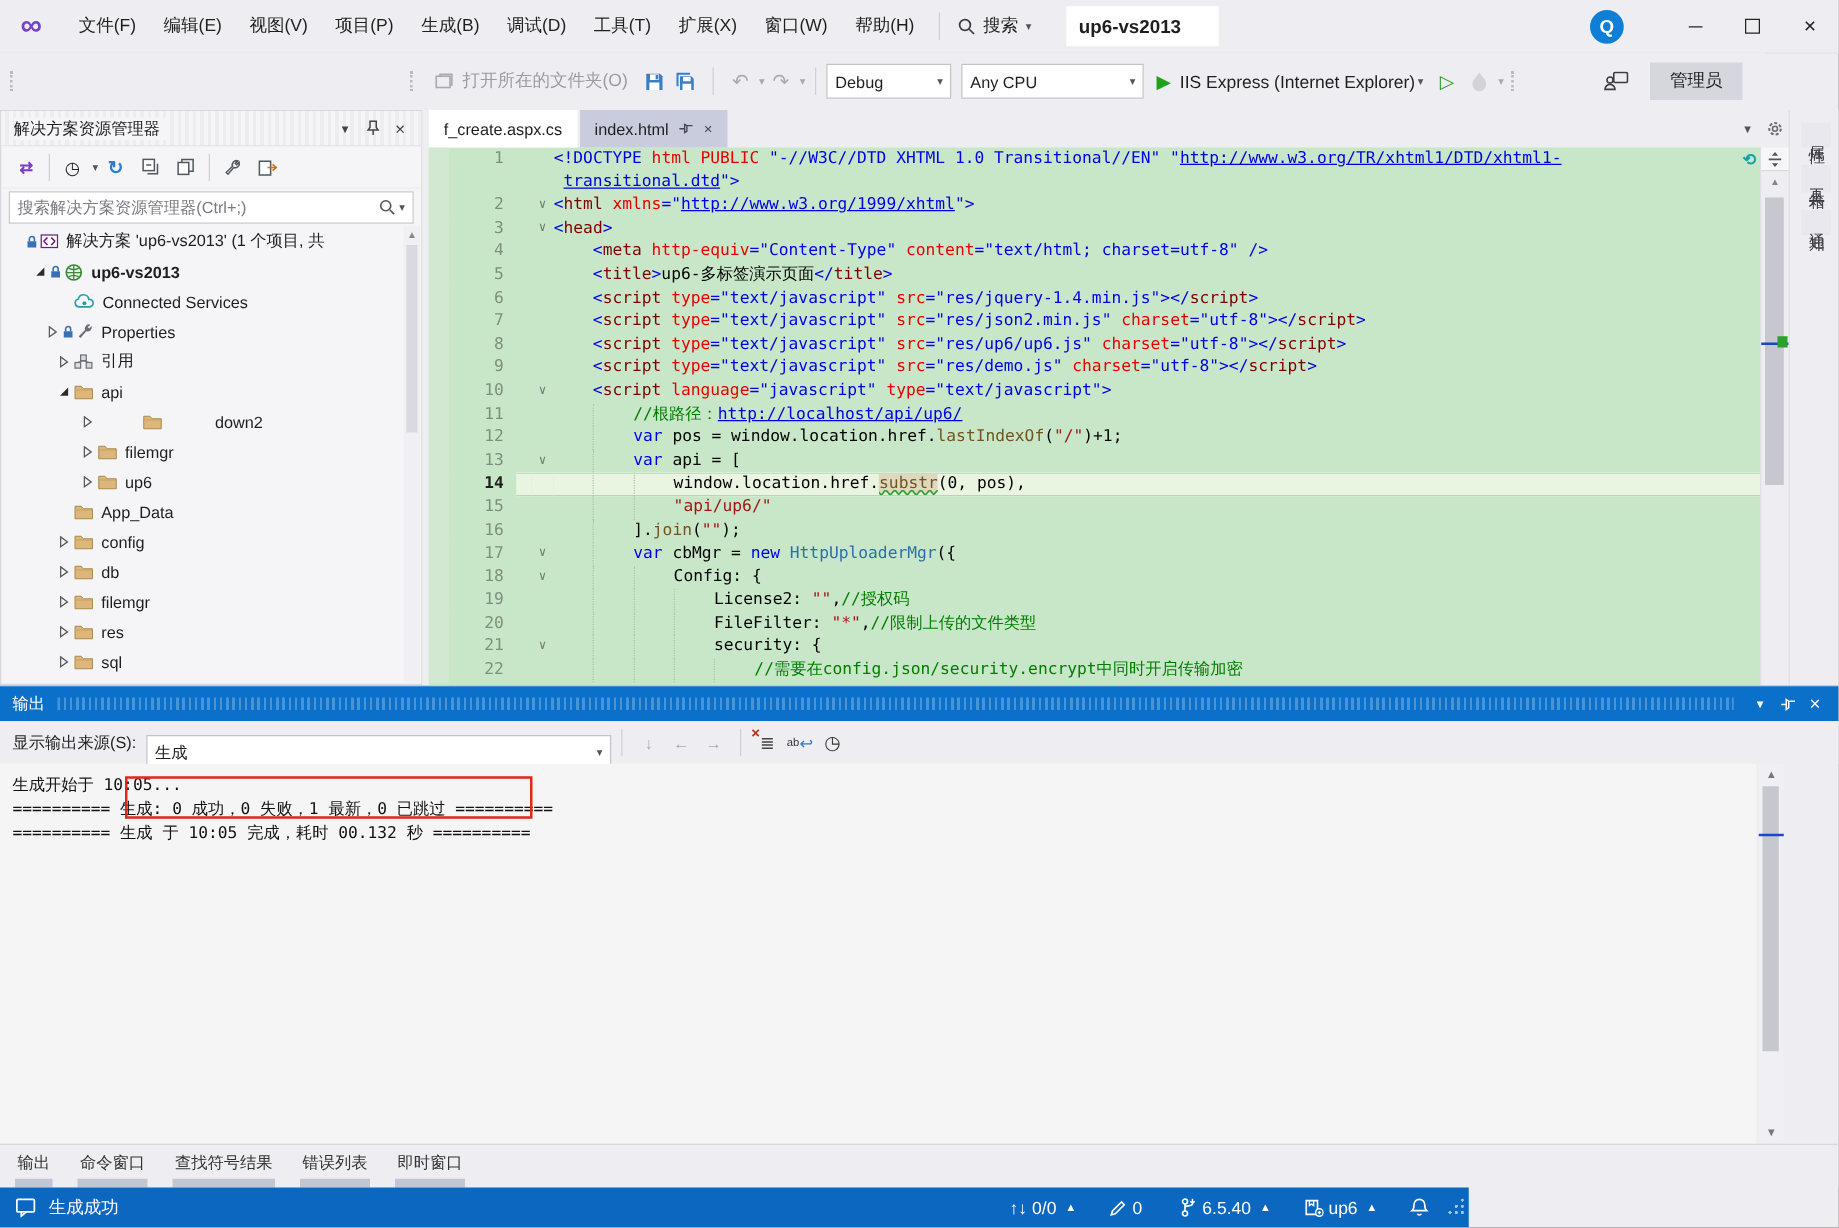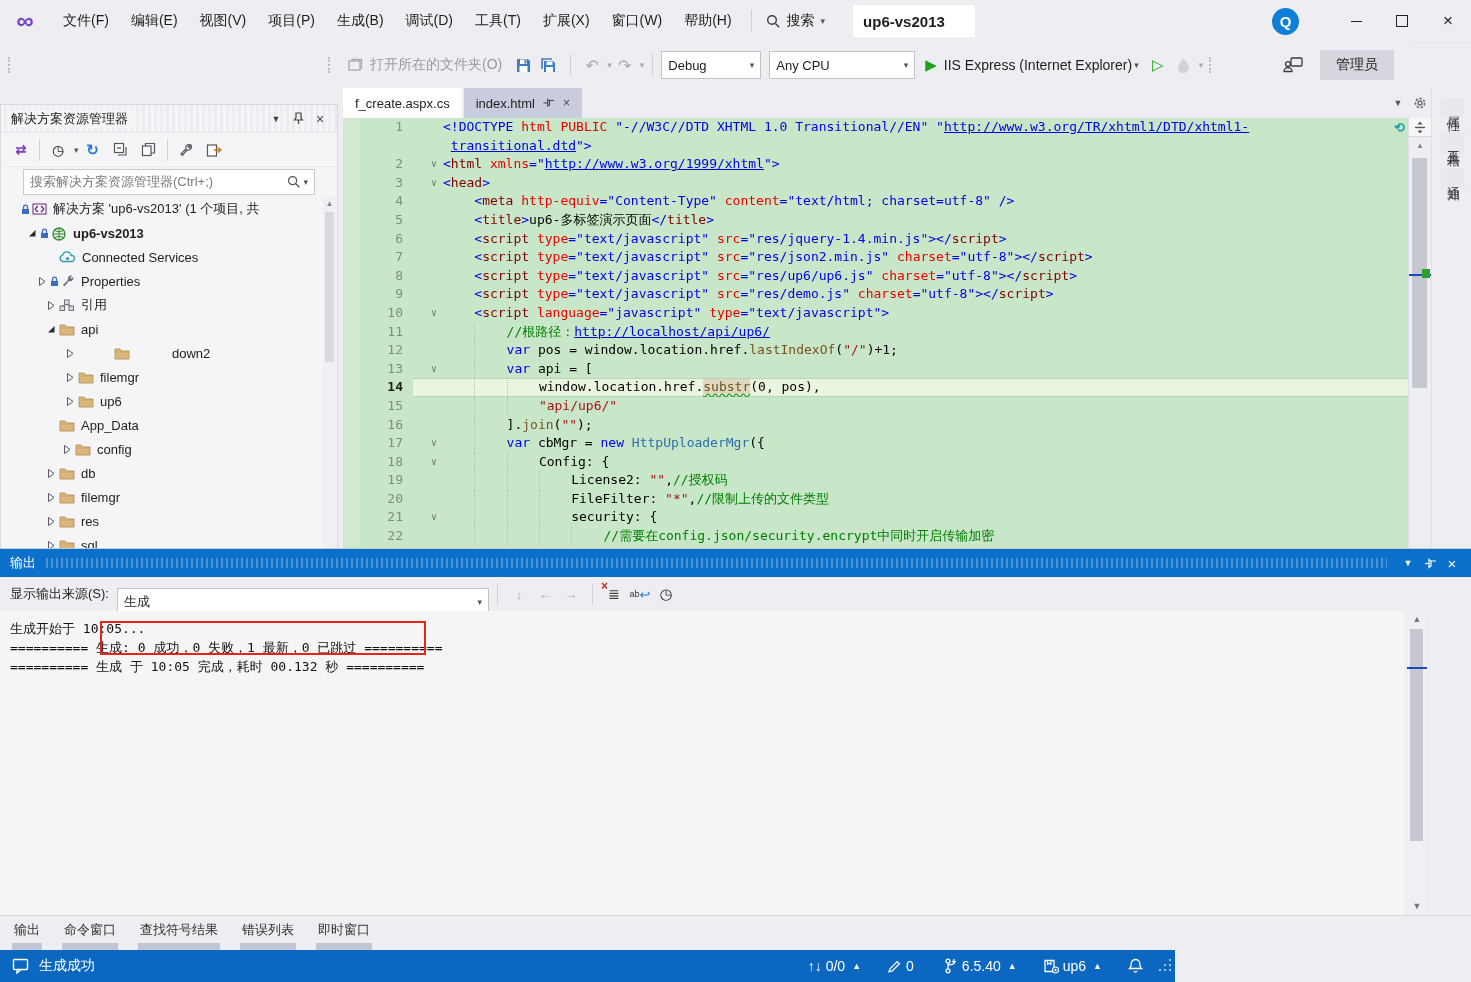--- a/index.html
+++ b/index.html
@@ -32,29 +32,29 @@
   .disabled{color:#A9A9AF;}
   .gray-label{color:#9B9BA3;font-size:14px;margin:0 8px 0 2px;}
   .combo{height:26px;background:#FFF;border:1px solid #C3C3CC;display:flex;align-items:center;
          padding:0 6px;font-size:13px;justify-content:space-between;}
   .combo .caret{margin-left:10px;}
   .run-group{display:flex;align-items:center;margin-left:10px;font-size:14px;}
   .admin-btn{background:#D6D6DE;padding:6px 16px;font-size:14px;margin:0 18px 0 14px;}
   
   .main{position:absolute;left:0;top:88px;width:1471px;height:460px;}
   
-  .sepanel{position:absolute;left:0;top:16px;width:338px;height:460px;background:#F5F5F8;border:1px solid #D8D8DF;box-sizing:border-box;}
+  .sepanel{position:absolute;left:0;top:0;width:338px;height:460px;background:#F5F5F8;border:1px solid #D8D8DF;box-sizing:border-box;}
   .se-title{height:27px;display:flex;align-items:center;padding:0 6px 0 10px;border-bottom:1px solid #E5E5EA;
             background:repeating-linear-gradient(90deg,#F5F5F8 0 3px,#EDEDF1 3px 6px);}
   .se-title .t{background:#F5F5F8;padding-right:8px;}
   .se-title .sp{flex:1}
   .mini-ic{width:22px;height:20px;display:flex;align-items:center;justify-content:center;color:#444;font-size:11px;}
   .se-tools{height:33px;display:flex;align-items:center;padding-left:6px;border-bottom:1px solid #EDEDF1;}
   .se-tools .tbi{margin:0 3px;}
-  .se-search{height:30px;display:flex;align-items:center;padding:0 22px;}
+  .se-search{height:30px;display:flex;align-items:center;padding:0 6px;}
   .se-search .box{flex:1;height:24px;border:1px solid #C9C9D2;background:#FFF;display:flex;align-items:center;padding:0 6px;color:#7A7A82;}
   .se-search .box .ph{flex:1;overflow:hidden;white-space:nowrap;}
   .se-tree{position:absolute;left:0;top:92px;right:14px;bottom:0;overflow:hidden;}
   .trow{height:24px;display:flex;align-items:center;white-space:nowrap;font-size:13px;}
   .trow .exp{width:16px;display:flex;justify-content:center;flex:none;}
   .trow .ic{margin-right:6px;flex:none;display:flex;}
   .trow .lk{margin-right:2px;flex:none;display:flex;}
   .trow.bold .lab{font-weight:bold;}
   .se-scroll{position:absolute;right:1px;top:92px;width:13px;bottom:1px;background:#F0F0F4;display:flex;flex-direction:column;align-items:center;}
   .se-scroll .ar{font-size:8px;color:#888;margin-top:2px;}
@@ -444,21 +444,21 @@
           <div class="trow" style="padding-left: 42px;">
             <span class="exp"></span>
             <span class="ic">
               <svg width="16" height="13" viewBox="0 0 16 13">
                 <path d="M1 2 h5 l1.6 2 H15 v8 H1 Z" fill="#DCB67A" stroke="#A98A4E" stroke-width="0.8"></path>
                 <path d="M1 5 H15" stroke="#C8A25F" stroke-width="0.8"></path>
               </svg>
             </span>
             <span class="lab">App_Data</span>
           </div>
-          <div class="trow" style="padding-left: 42px; margin-left: 16px;">
+          <div class="trow" style="padding-left: 42px;">
             <span class="exp">
               <svg width="9" height="11" viewBox="0 0 9 11">
                 <path d="M1.5 1.5 L7 5.5 L1.5 9.5 Z" fill="none" stroke="#5A5A5A" stroke-width="1"></path>
               </svg>
             </span>
             <span class="ic">
               <svg width="16" height="13" viewBox="0 0 16 13">
                 <path d="M1 2 h5 l1.6 2 H15 v8 H1 Z" fill="#DCB67A" stroke="#A98A4E" stroke-width="0.8"></path>
                 <path d="M1 5 H15" stroke="#C8A25F" stroke-width="0.8"></path>
               </svg>

